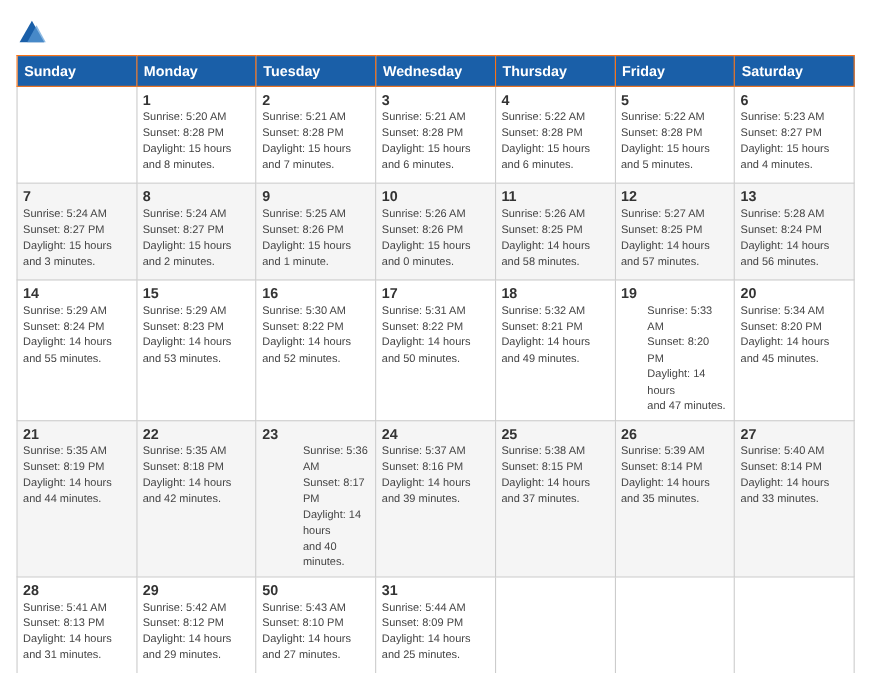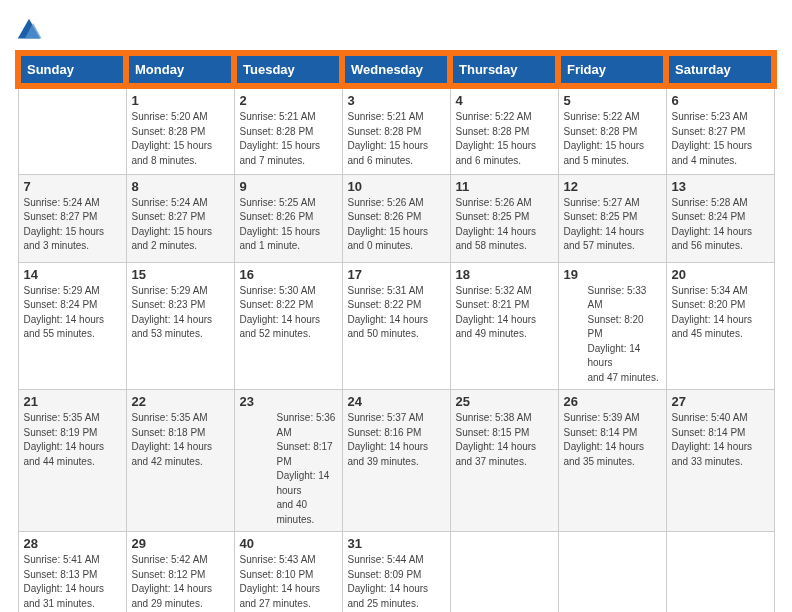--- a/index.html
+++ b/index.html
@@ -60,21 +60,21 @@
       border-collapse: collapse;
       table-layout: fixed;
     }
     .calendar-table th {
       background-color: #1a5fa8;
       color: #fff;
       text-align: left;
       padding: 6px 6px;
       font-size: 13px;
       font-weight: bold;
-      border: 6px solid #f97316;
+      border: 1px solid #f97316;
     }
     .calendar-table td {
       border: 1px solid #ccc;
       vertical-align: top;
       padding: 4px 5px;
       font-size: 10.5px;
       color: #333;
       height: 88px;
       background: #fff;
     }
@@ -337,21 +337,21 @@
 and 31 minutes.</div>
         </td>
         <td>
           <span class="day-number">29</span>
           <div class="day-info" style="white-space: pre-line;">Sunrise: 5:42 AM
 Sunset: 8:12 PM
 Daylight: 14 hours
 and 29 minutes.</div>
         </td>
         <td>
-          <span class="day-number">40</span>
+          <span class="day-number">50</span>
           <div class="day-info" style="white-space: pre-line;">Sunrise: 5:43 AM
 Sunset: 8:10 PM
 Daylight: 14 hours
 and 27 minutes.</div>
         </td>
         <td>
           <span class="day-number">31</span>
           <div class="day-info" style="white-space: pre-line;">Sunrise: 5:44 AM
 Sunset: 8:09 PM
 Daylight: 14 hours

